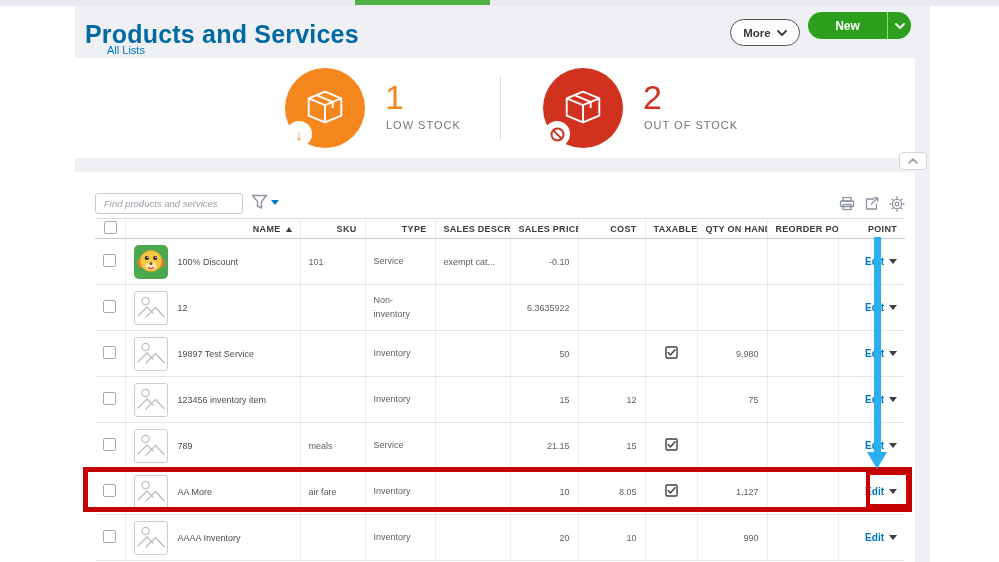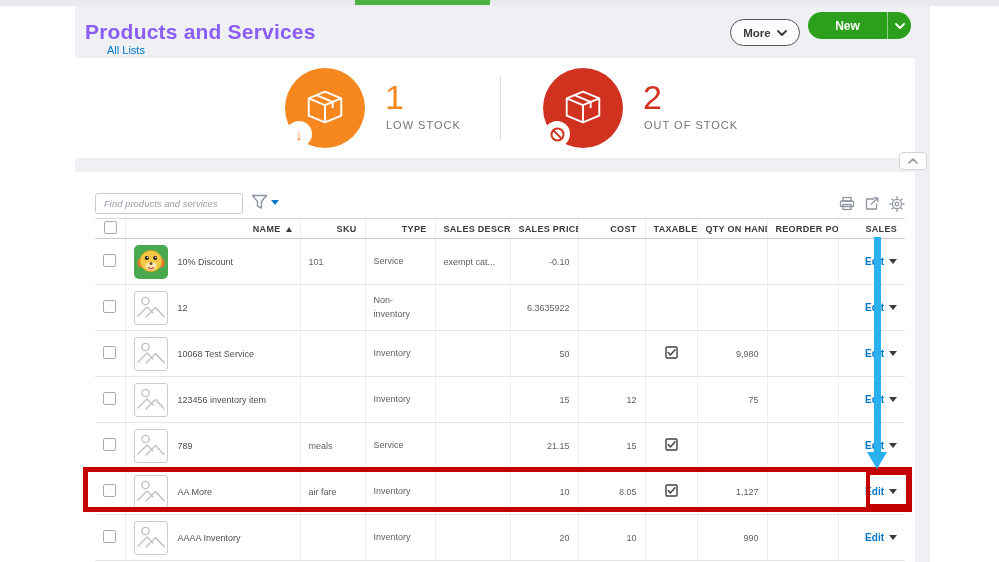--- a/index.html
+++ b/index.html
@@ -7,21 +7,21 @@
   .screen { position:relative; width:999px; height:562px; background:#ffffff; overflow:hidden; }
 
   
   .top-strip { position:absolute; left:0; top:0; width:999px; height:6px; background:#e8eaed; }
   .green-bar { position:absolute; left:355px; top:0; width:135px; height:5px; background:#4db043; }
 
   
   .content-bg { position:absolute; left:75px; top:6px; width:855px; height:556px; background:#eef0f4; }
 
   
-  .page-title { position:absolute; left:85px; top:20px; font-size:21px; font-weight:bold; color:#8b5cf6; letter-spacing:.2px; }
+  .page-title { position:absolute; left:85px; top:20px; font-size:25px; font-weight:bold; color:#0369a1; letter-spacing:.2px; }
   .all-lists { position:absolute; left:107px; top:44px; font-size:11px; color:#0077c5; cursor:pointer; }
   .btn-more { position:absolute; left:730px; top:19px; width:70px; height:27px; background:#fdfdfe; border:1.5px solid #53555a;
               border-radius:14px; display:flex; align-items:center; justify-content:center; gap:6px;
               font-size:11.5px; font-weight:bold; color:#393a3d; cursor:pointer; }
   .btn-new { position:absolute; left:808px; top:12px; width:103px; height:27px; background:#2ca01c; border-radius:14px;
              display:flex; color:#fff; cursor:pointer; }
   .btn-new .main { flex:1; display:flex; align-items:center; justify-content:center; font-size:12px; font-weight:bold; }
   .btn-new .split { width:24px; border-left:1px solid rgba(255,255,255,.5); display:flex; align-items:center; justify-content:center; }
 
   
@@ -231,21 +231,21 @@
           <th class="ac"><span class="checkbox"></span></th>
           <th><span>NAME</span><span class="sort-asc"></span></th>
           <th>SKU</th>
           <th>TYPE</th>
           <th>SALES DESCRIPTION</th>
           <th class="ar">SALES PRICE</th>
           <th class="ar">COST</th>
           <th class="ac">TAXABLE</th>
           <th class="ar">QTY ON HAND</th>
           <th>REORDER POINT</th>
-          <th class="ar">SALES</th>
+          <th class="ar">POINT</th>
         </tr>
       </thead>
       <tbody>
           <tr>
     <td class="ac"><span class="checkbox"></span></td>
     <td>
       <div class="name-cell">
         <span class="thumb">
           <svg width="34" height="34" viewBox="0 0 34 34">
             <rect x="0" y="0" width="34" height="34" rx="5" fill="#4aa84e"></rect>
@@ -255,21 +255,21 @@
             <circle cx="12.8" cy="13" r="2.1" fill="#222"></circle>
                     <circle cx="21.2" cy="13" r="2.1" fill="#222"></circle>
             <circle cx="13.4" cy="12.4" r="0.7" fill="#fff"></circle>
                     <circle cx="21.8" cy="12.4" r="0.7" fill="#fff"></circle>
             <ellipse cx="17" cy="21" rx="5.5" ry="4" fill="#fbe9b8"></ellipse>
             <circle cx="17" cy="18.6" r="1.5" fill="#7a4b22"></circle>
             <path d="M14.5,22.5 Q17,24.8 19.5,22.5" fill="none" stroke="#c14a3a" stroke-width="1.2" stroke-linecap="round"></path>
           </svg>
         </span>
 
-        <span class="nm">10% Discount</span>
+        <span class="nm">100% Discount</span>
       </div>
     </td>
     <td>101</td>
     <td><span class="type-span">Service</span></td>
     <td>exempt cat...</td>
     <td class="ar">-0.10</td>
     <td class="ar"></td>
     <td class="ac">
       
     </td>
@@ -323,21 +323,21 @@
 
         <span class="thumb ph">
           <svg width="32" height="32" viewBox="0 0 32 32">
             <g fill="none" stroke="#b9bdc4" stroke-width="1.3" stroke-linejoin="round" stroke-linecap="round">
               <circle cx="10.5" cy="9" r="3.6"></circle>
               <polyline points="3,24 12,15 18,21"></polyline>
               <polyline points="11,25 20.5,15.5 29,24.5"></polyline>
             </g>
           </svg>
         </span>
-        <span class="nm">10068 Test Service</span>
+        <span class="nm">19897 Test Service</span>
       </div>
     </td>
     <td></td>
     <td><span class="type-span">Inventory</span></td>
     <td></td>
     <td class="ar">50</td>
     <td class="ar"></td>
     <td class="ac">
       <span>
         <svg width="13" height="13" viewBox="0 0 13 13">

